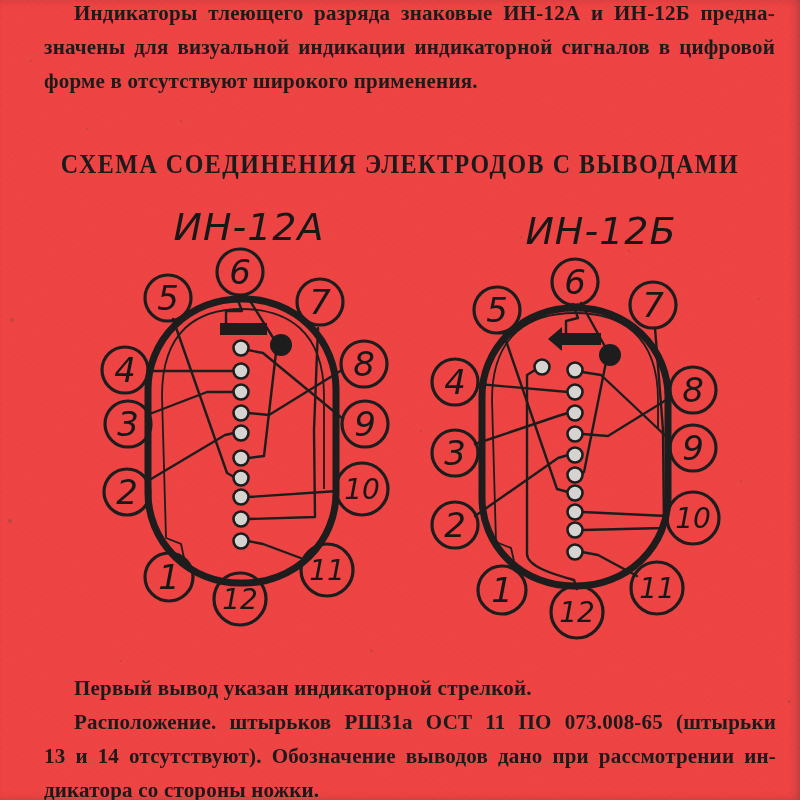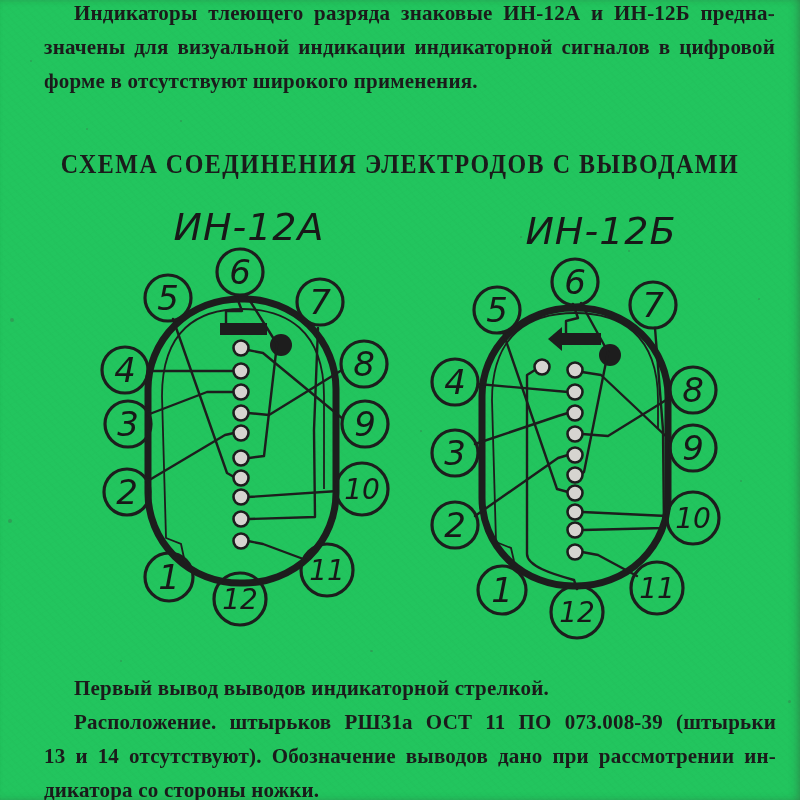--- a/index.html
+++ b/index.html
@@ -1,18 +1,18 @@
 <!DOCTYPE html>
 <html><head>
 <meta charset="utf-8">
 <style>
   html,body{margin:0;padding:0;}
   .page{
     position:relative;width:800px;height:800px;overflow:hidden;
-    background:#22c55e;
+    background:#ef4444;
     color:#1b1b1b;
     font-family:"Liberation Serif",serif;
   }
   .page::after{
     content:"";position:absolute;inset:0;pointer-events:none;
     box-shadow:inset -7px 0 10px -5px rgba(60,58,52,.35), inset 0 -5px 8px -6px rgba(60,58,52,.22), inset 0 6px 9px -7px rgba(60,58,52,.18);
   }
   .grain{
     position:absolute;inset:0;pointer-events:none;opacity:.5;
     background-image:repeating-linear-gradient(47deg, rgba(40,38,34,.025) 0 2px, transparent 2px 6px),
@@ -234,22 +234,22 @@
           <text class="pin-num pin-num2" x="657" y="598">11</text>
         </g>
       <g>
           <circle class="pinc" cx="577" cy="612" r="26"></circle>
           <text class="pin-num pin-num2" x="577" y="622">12</text>
         </g>
     </g>
   </svg>
 
   <div class="footer">
-    <div class="indent">Первый вывод выводов индикаторной стрелкой.</div>
-    <div class="jline indent">Расположение. штырьков РШ31а ОСТ 11 ПО 073.008-39 (штырьки</div>
+    <div class="indent">Первый вывод указан индикаторной стрелкой.</div>
+    <div class="jline indent">Расположение. штырьков РШ31а ОСТ 11 ПО 073.008-65 (штырьки</div>
     <div class="jline">13 и 14 отсутствуют). Обозначение выводов дано при рассмотрении ин-</div>
     <div>дикатора со стороны ножки.</div>
   </div>
 
   <div>
     <div class="speck" style="left:10px;top:318px;width:4px;height:4px;"></div>
     <div class="speck" style="left:86px;top:128px;width:2px;height:2px;"></div>
     <div class="speck" style="left:770px;top:14px;width:3px;height:3px;"></div>
     <div class="speck" style="left:758px;top:298px;width:2px;height:2px;"></div>
     <div class="speck" style="left:8px;top:519px;width:4px;height:4px;"></div>

